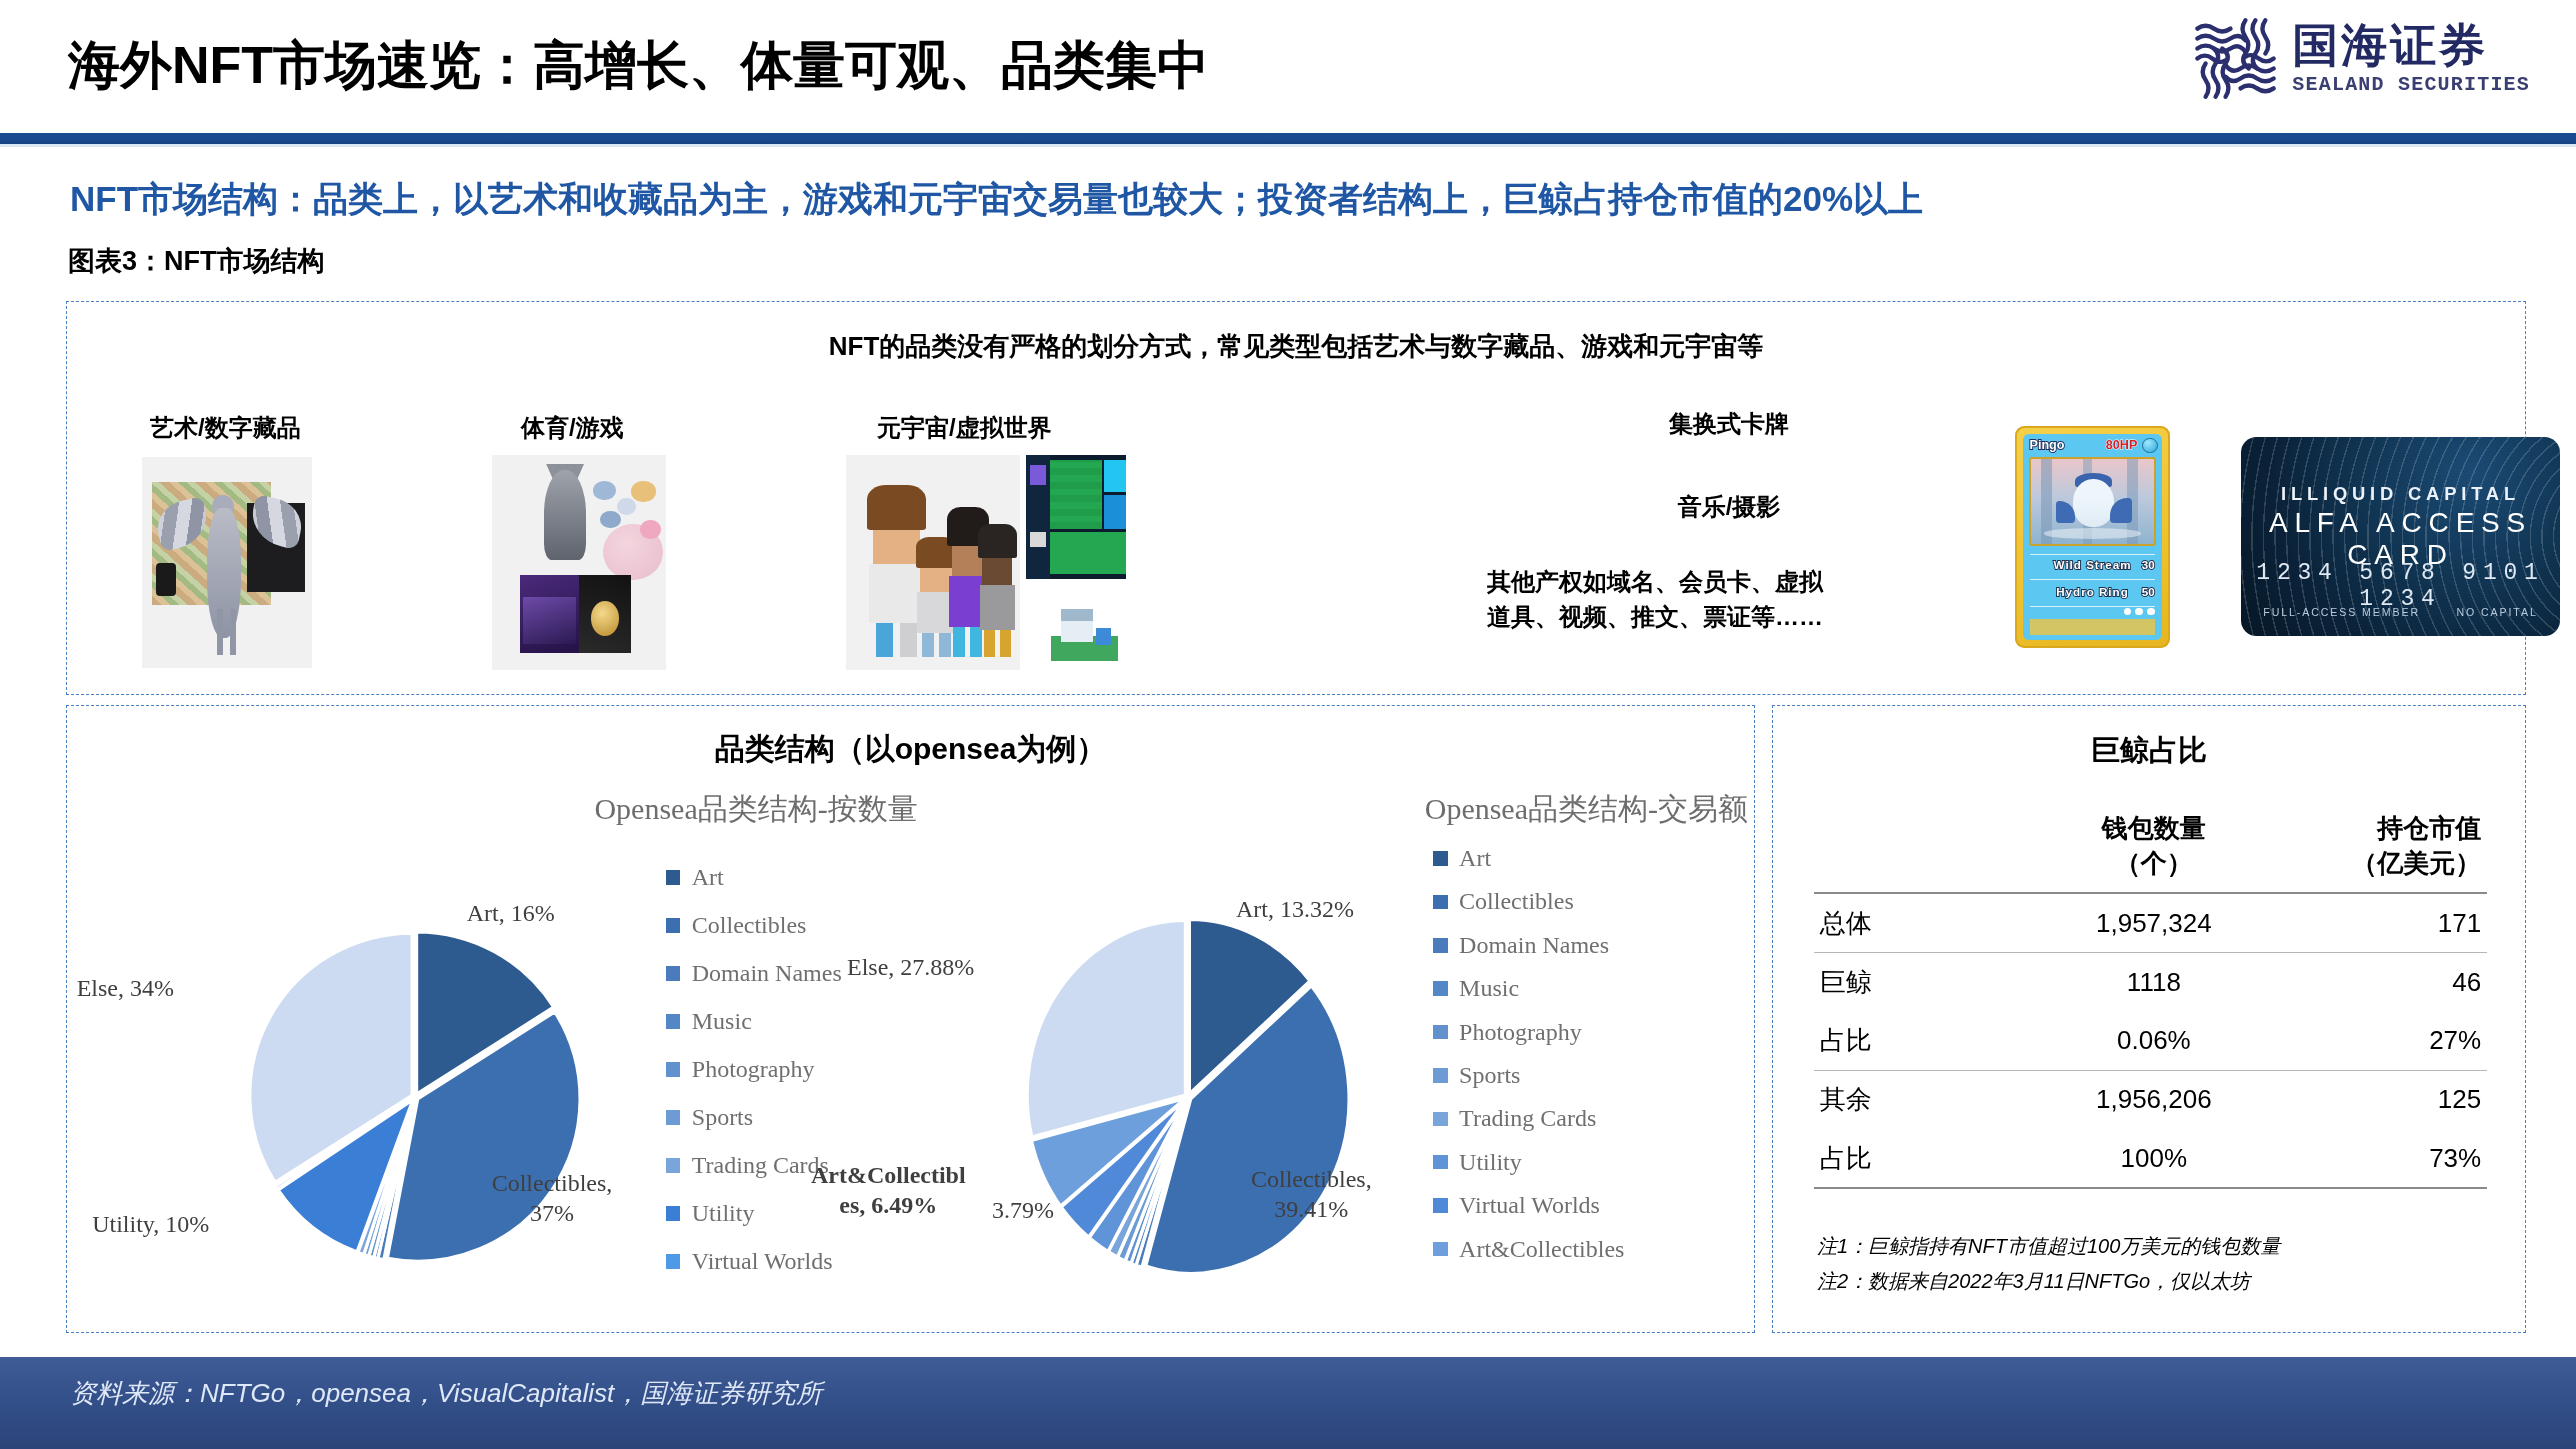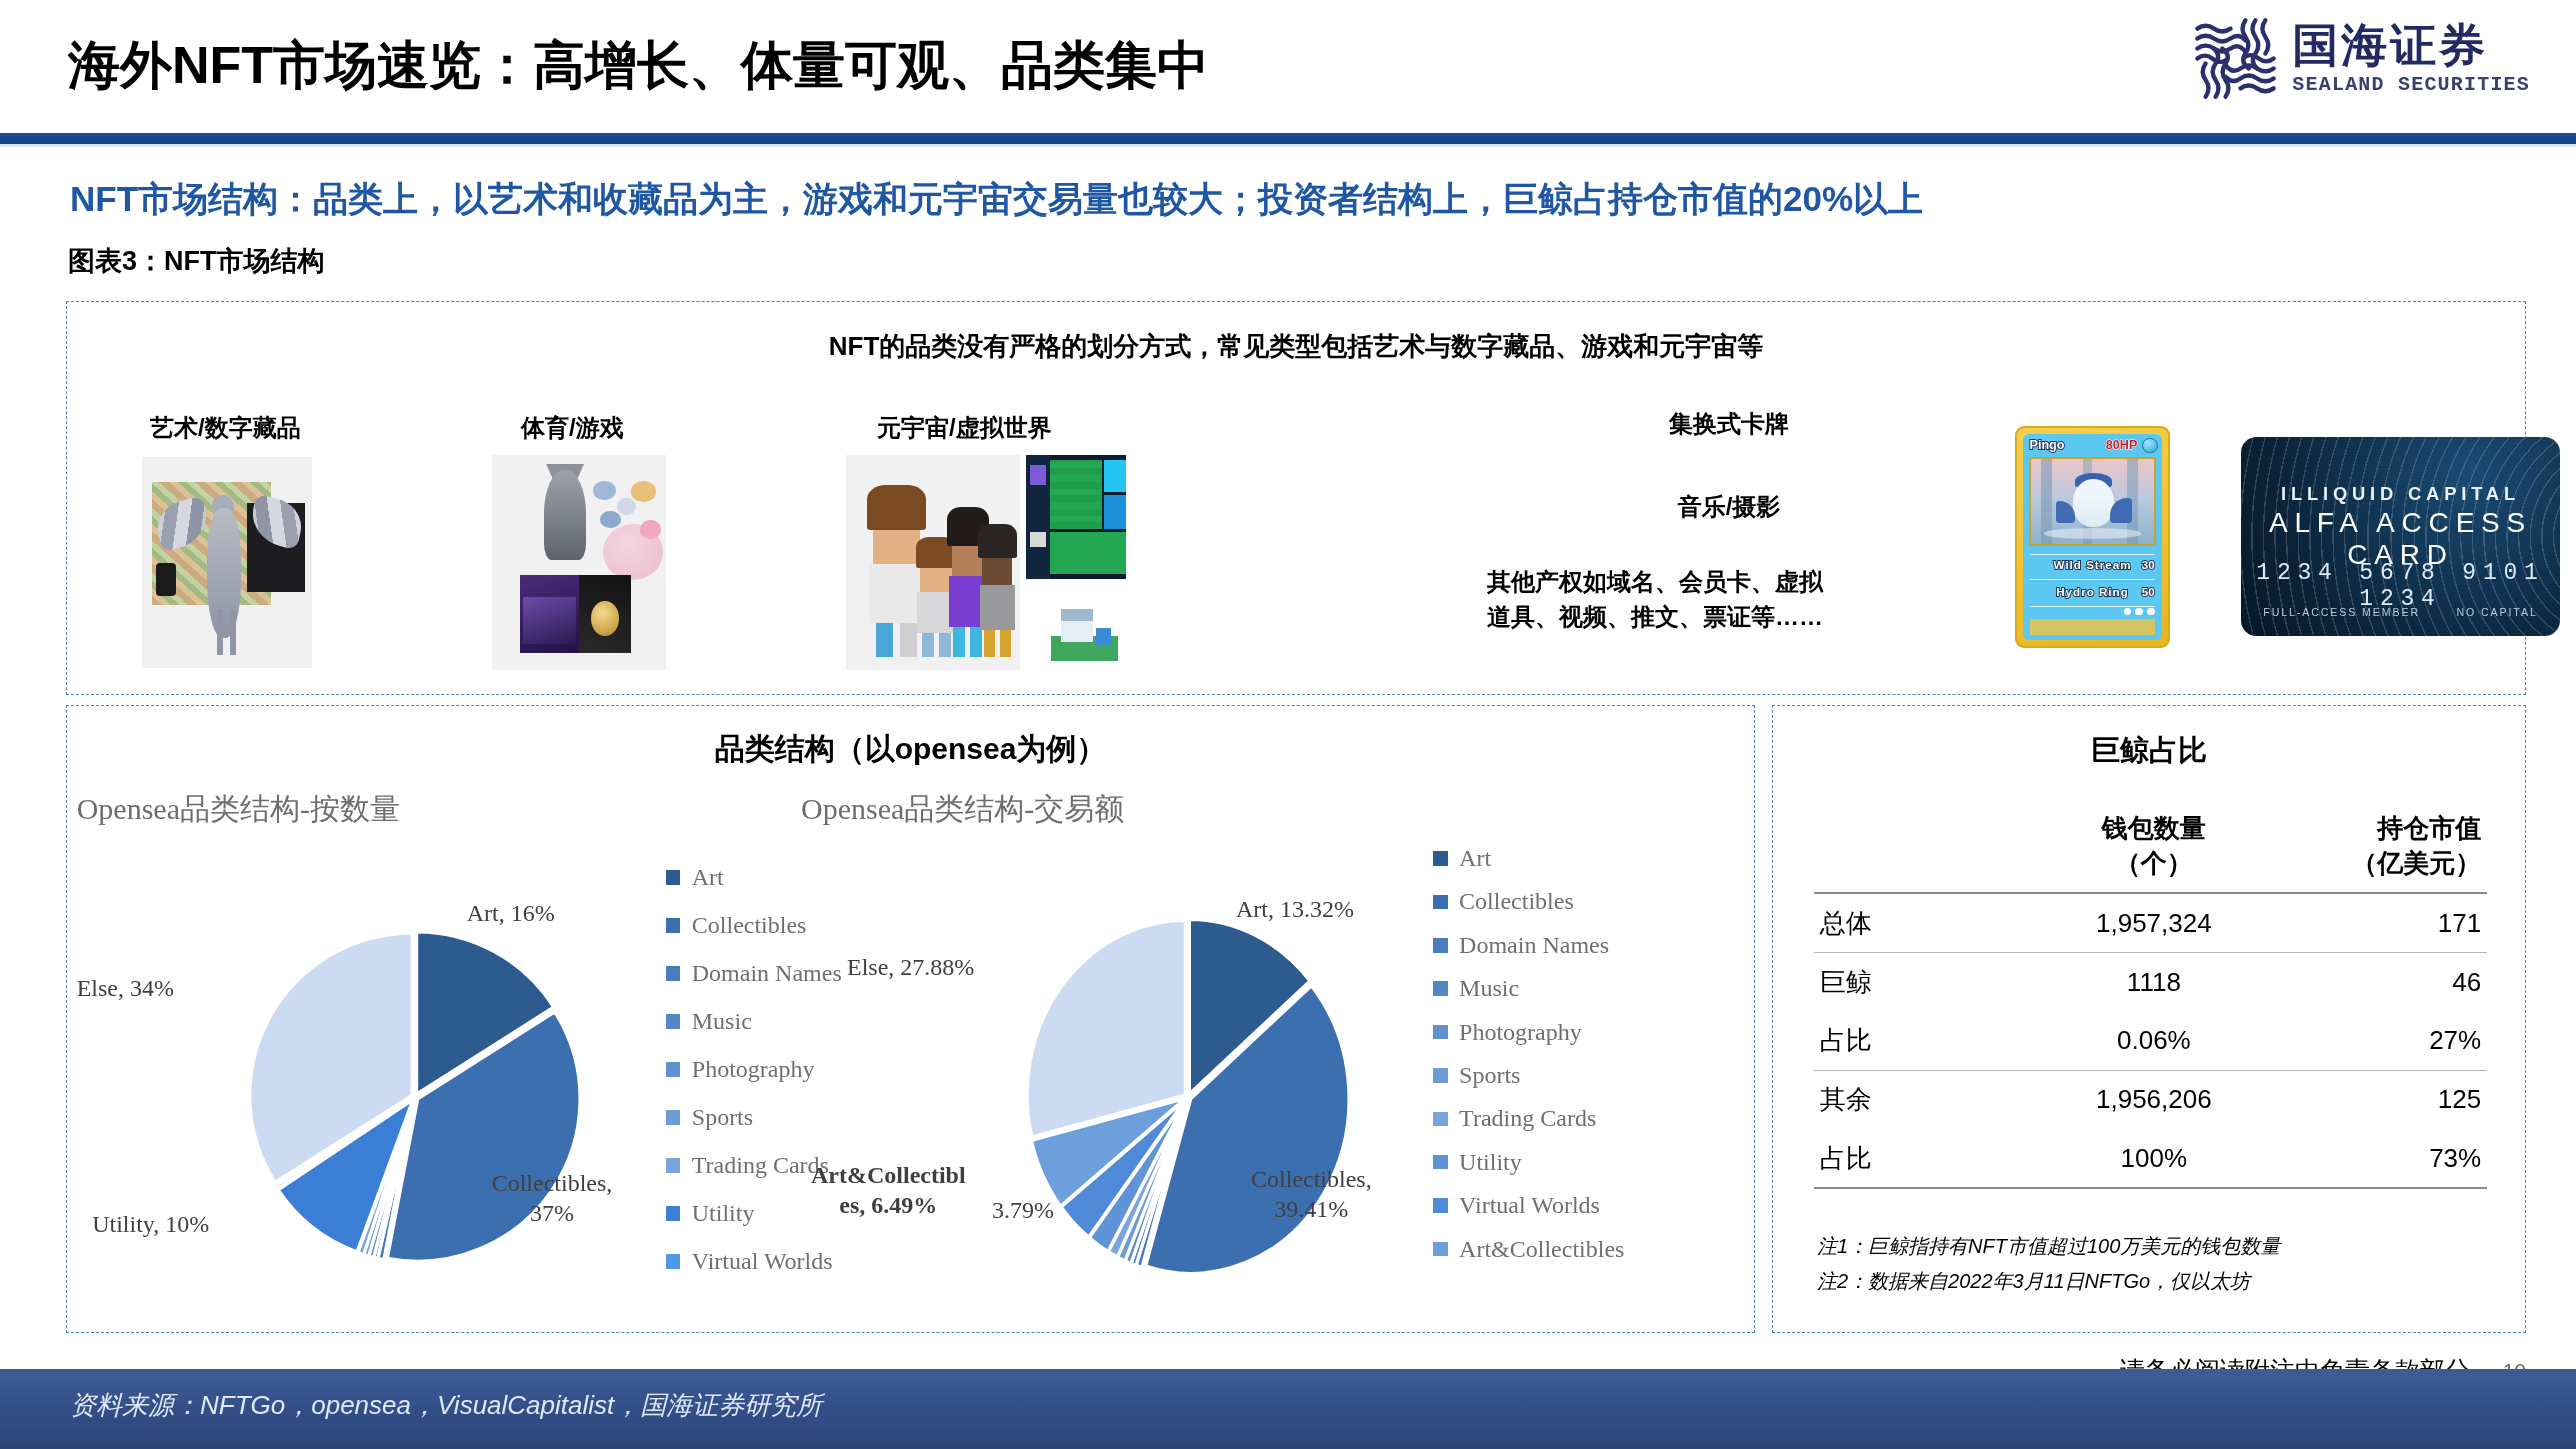--- a/index.html
+++ b/index.html
@@ -125,21 +125,21 @@
      font-size:28px; letter-spacing:6.8px; z-index:2; }
   .ac-num { position:absolute; left:0; right:0; top:62%; text-align:center; color:#dfe9f3;
      font-size:23px; letter-spacing:6.8px; z-index:2; font-family:"Liberation Mono", monospace;}
   .ac-l { position:absolute; left:7%; bottom:9%; color:#b9ccdd; font-size:10.6px; letter-spacing:1.9px; z-index:2;}
   .ac-r { position:absolute; right:7%; bottom:9%; color:#b9ccdd; font-size:10.6px; letter-spacing:1.9px; z-index:2;}
 
   
   .charts-title { position:absolute; left:0; right:0; top:23px; text-align:center;
      font-size:30px; font-weight:bold; color:#000; }
   .chart-block { position:absolute; top:83px; height:522px; }
-  .chart-head { text-align:left; font-size:30px; color:#6d6d6d;
+  .chart-head { text-align:right; font-size:30px; color:#6d6d6d;
      font-family:"Liberation Serif", serif; }
   .pie-wrap { position:relative; }
   .legend { position:absolute; font-family:"Liberation Serif", serif; }
   .legend-item { display:flex; align-items:center; gap:11.6px; font-size:24px; color:#6f6f6f; }
   .legend-sw { width:14.5px; height:14.5px; flex:0 0 14.5px; }
   .pie-label { position:absolute; font-family:"Liberation Serif", serif; font-size:24px;
      color:#3f3f3f; white-space:pre; line-height:1.25; }
 
   
   .tbl-title { position:absolute; left:0; right:0; top:25px; text-align:center;
@@ -151,21 +151,21 @@
   table.whale .c1 { text-align:center; width:39%; }
   table.whale .c2 { text-align:right; width:30%; }
   .thickline td, .thickline th { border-bottom:2.9px solid #8a8a8a; }
   .thinline td { border-bottom:1.9px solid #b6b6b6; }
   .notes { position:absolute; left:44px; bottom:33px; font-size:20px; font-style:italic;
      color:#000; line-height:1.75; }
 
   
   .disclaimer { position:absolute; right:106px; bottom:62px; font-size:25px; color:#000; }
   .pageno { position:absolute; right:50px; bottom:66px; font-size:21px; color:#6b6b6b; }
-  .footer-bar { position:absolute; left:0; bottom:0; width:2576px; height:80px;
+  .footer-bar { position:absolute; left:0; bottom:0; width:2576px; height:92px;
      background:linear-gradient(180deg,#3f5c96 0%,#33508a 45%,#2c4478 100%); }
   .footer-text { position:absolute; left:70px; top:19.3px; color:#dfe8f7;
      font-size:26px; font-style:italic; white-space:nowrap; }
 </style>
 </head>
 <body>
 
 <div class="header">
   <div class="page-title">海外NFT市场速览：高增长、体量可观、品类集中</div>
   <div class="logo-wrap">

